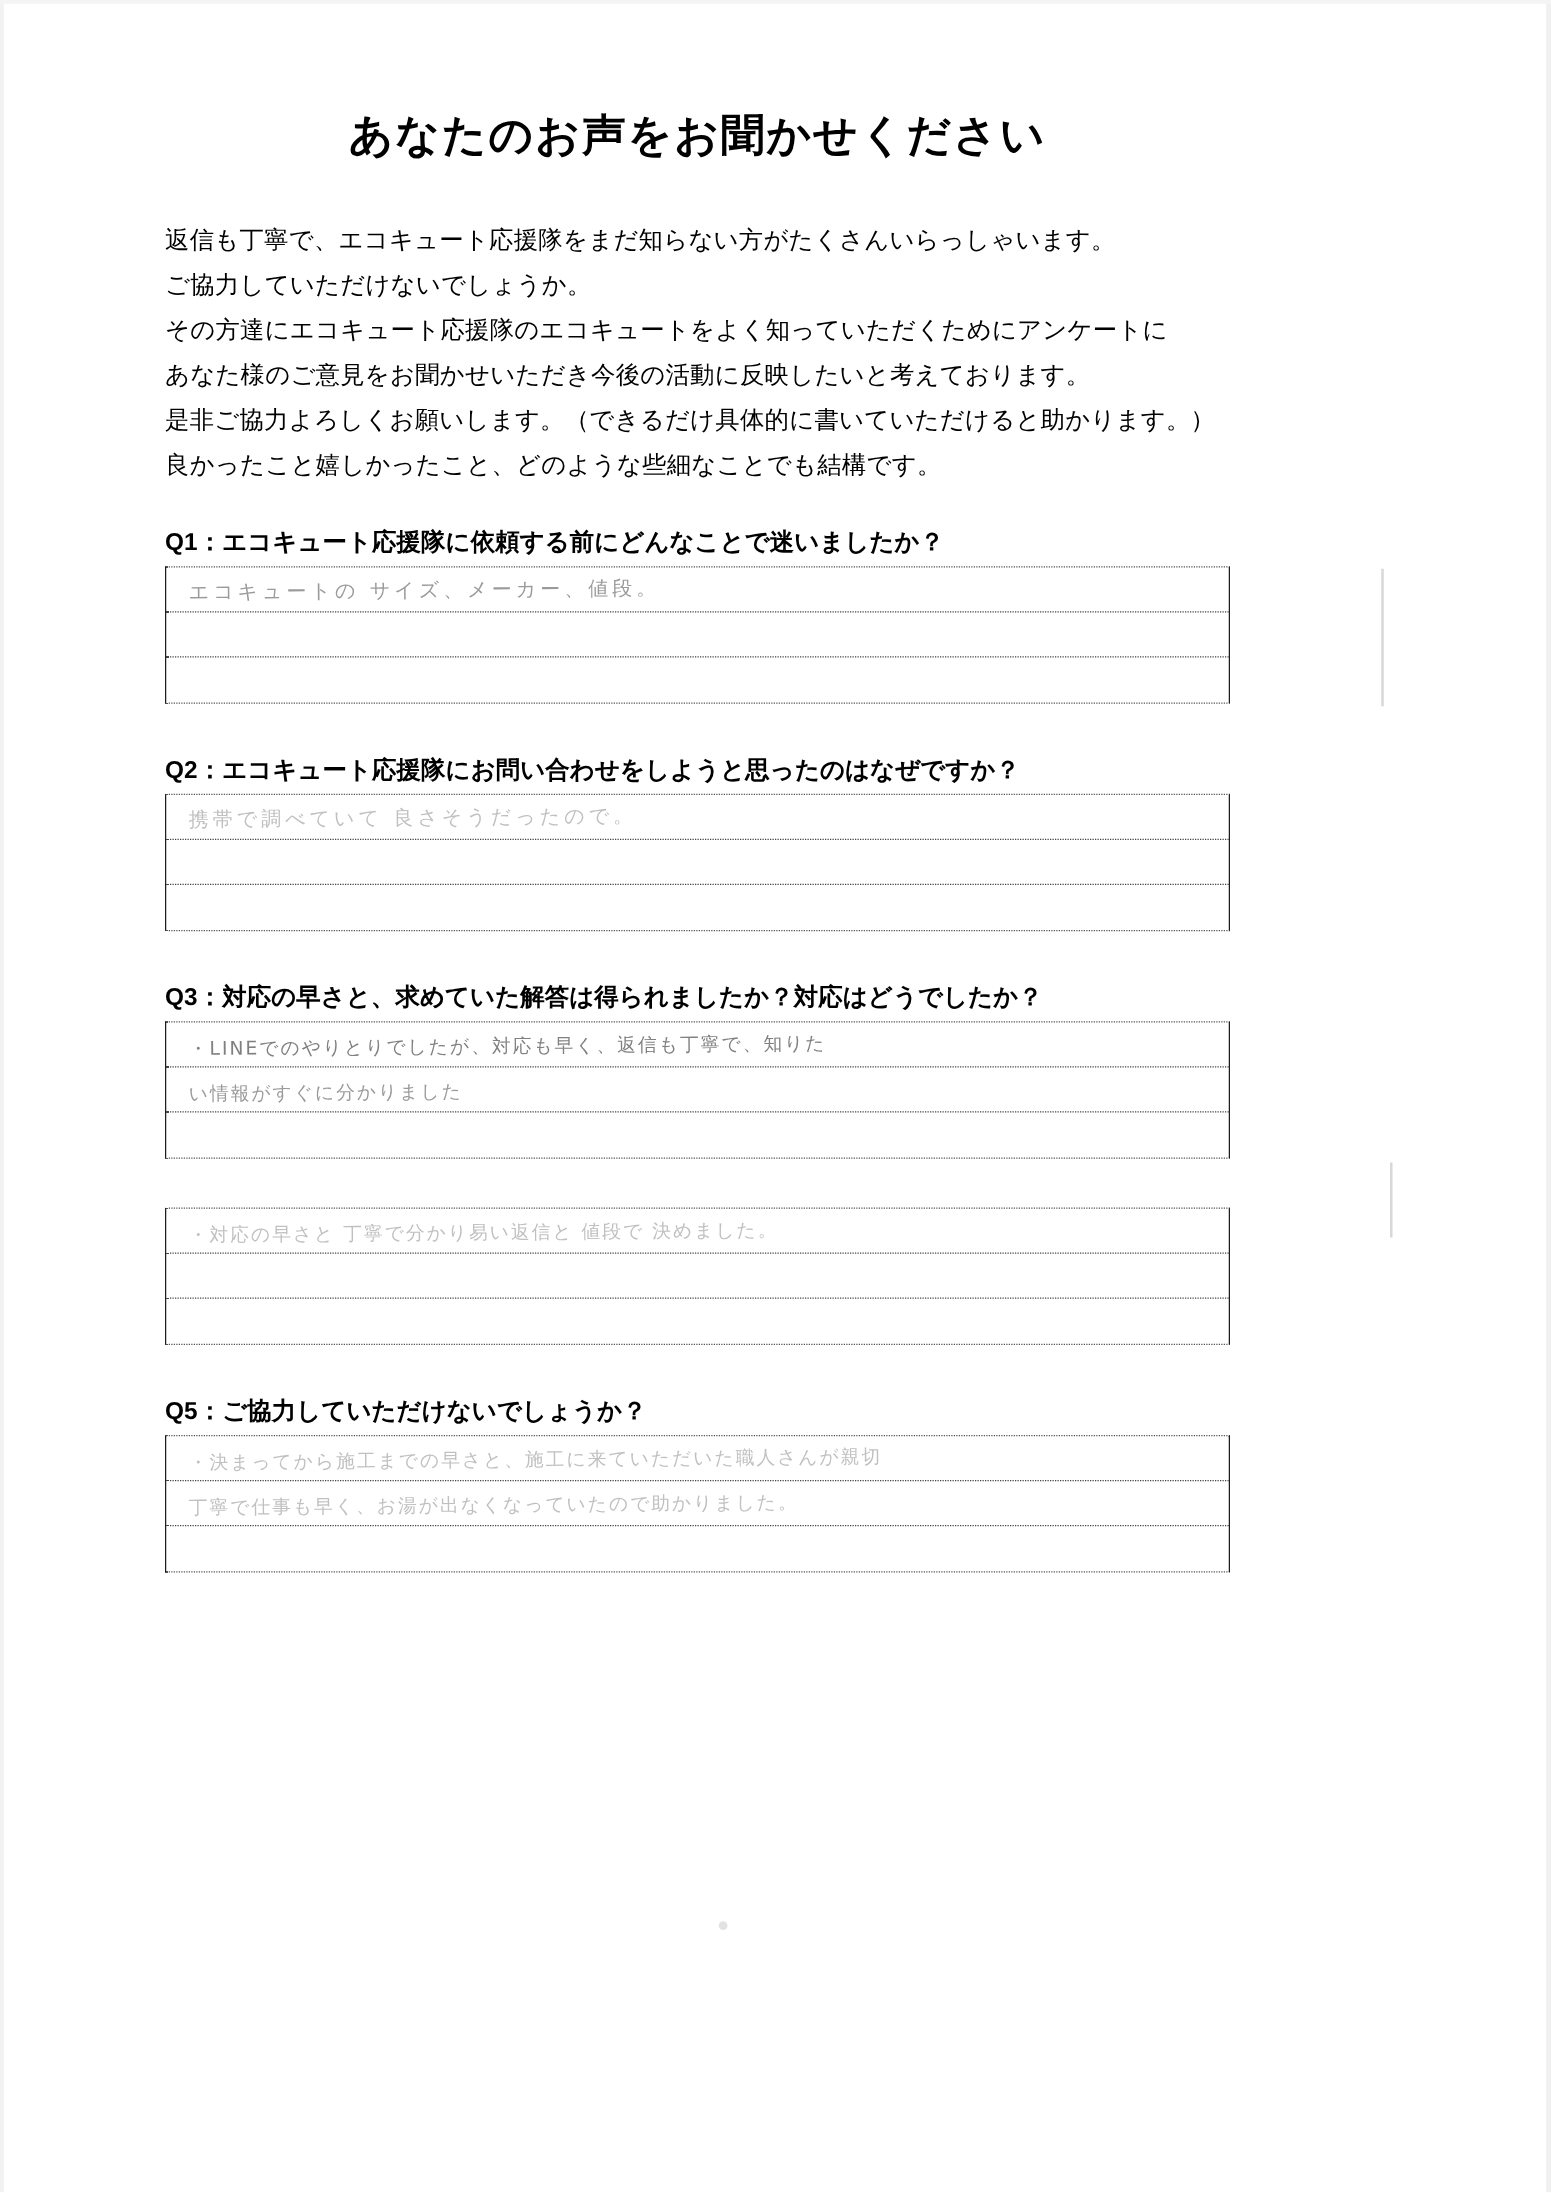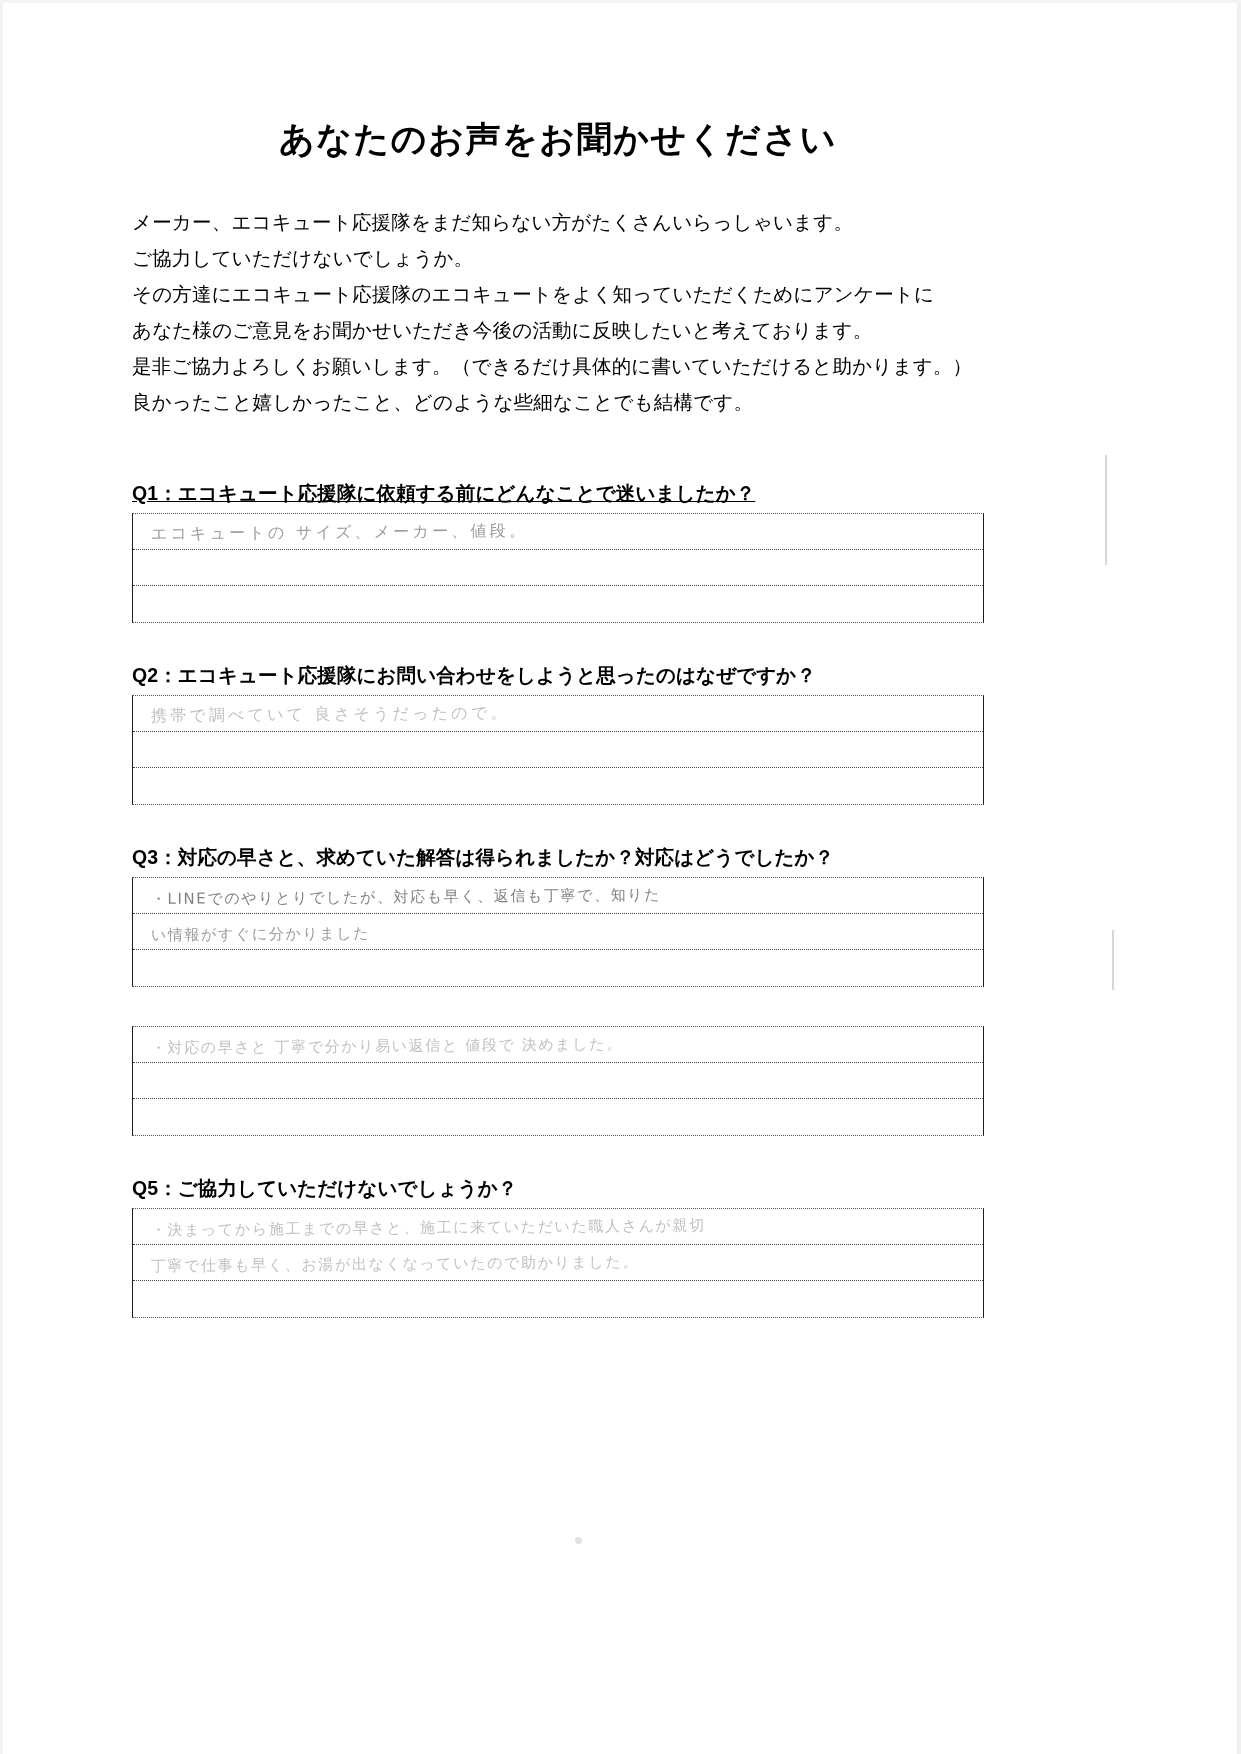--- a/index.html
+++ b/index.html
@@ -43,41 +43,41 @@
     background: #d8d8d8;
   }
   .content {
     position: absolute;
     left: 132px;
     top: 0;
     width: 852px;
   }
   .doc-title {
     margin: 0;
-    padding-top: 118px;
+    padding-top: 88px;
     text-align: center;
     font-size: 35px;
     font-weight: bold;
     letter-spacing: 1.5px;
     line-height: 1.2;
     white-space: nowrap;
   }
   .intro {
     margin-top: 44px;
   }
   .intro-line {
     font-size: 19.5px;
     line-height: 36px;
     letter-spacing: 0.2px;
     white-space: nowrap;
   }
   .qblock {
     margin-top: 39px;
   }
-  .qblock.first { margin-top: 60px; text-decoration: underline; }
+  .qblock.first { margin-top: 30px; }
   .q-heading {
     font-size: 19.5px;
     font-weight: bold;
     letter-spacing: 0.1px;
     margin-bottom: 6px;
     white-space: nowrap;
   }
   .answer-box {
     position: relative;
     border: 1px solid #1d1d1d;
@@ -132,21 +132,21 @@
   <div class="scan-edge-right"></div>
   <div class="scan-edge-top"></div>
   <div class="scan-speck" style="left:1105px;top:455px;width:2px;height:110px;"></div>
   <div class="scan-speck" style="left:1112px;top:930px;width:2px;height:60px;"></div>
 
   <div class="content">
 
     <h1 class="doc-title">あなたのお声をお聞かせください</h1>
 
     <div class="intro">
-      <div class="intro-line">メーカー、エコキュート応援隊をまだ知らない方がたくさんいらっしゃいます。</div>
+      <div class="intro-line">返信も丁寧で、エコキュート応援隊をまだ知らない方がたくさんいらっしゃいます。</div>
       <div class="intro-line">ご協力していただけないでしょうか。</div>
       <div class="intro-line">その方達にエコキュート応援隊のエコキュートをよく知っていただくためにアンケートに</div>
       <div class="intro-line">あなた様のご意見をお聞かせいただき今後の活動に反映したいと考えております。</div>
       <div class="intro-line">是非ご協力よろしくお願いします。（できるだけ具体的に書いていただけると助かります。）</div>
       <div class="intro-line">良かったこと嬉しかったこと、どのような些細なことでも結構です。</div>
     </div>
 
     <section class="qblock first">
       <div class="q-heading">Q1：エコキュート応援隊に依頼する前にどんなことで迷いましたか？</div>
       <div class="answer-box">

